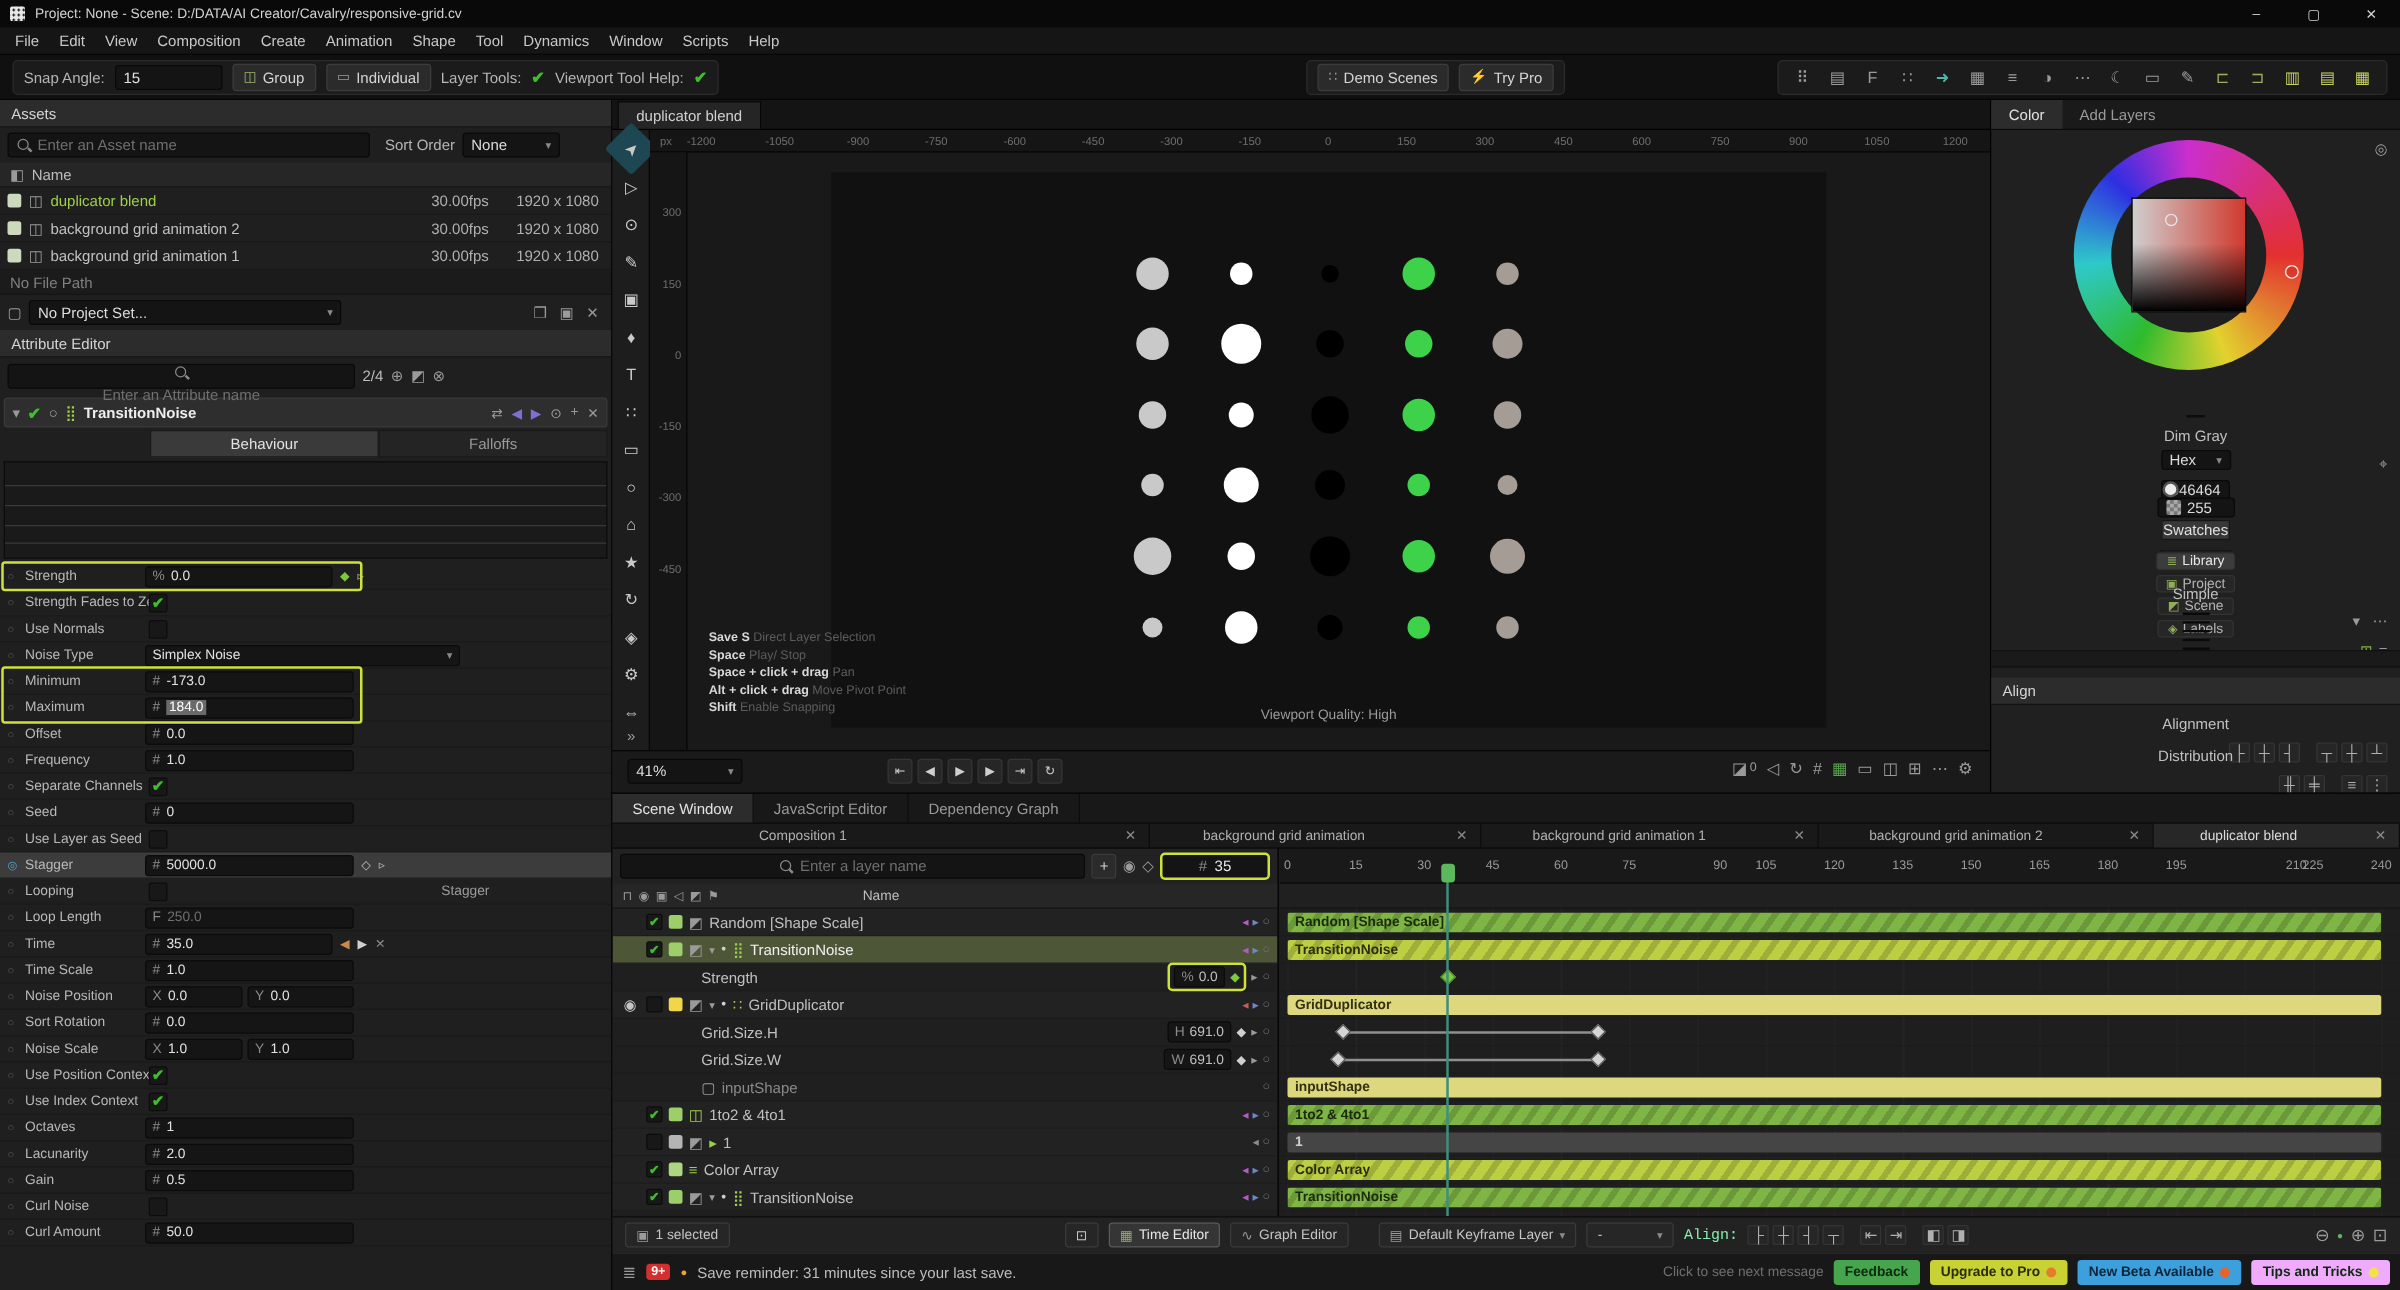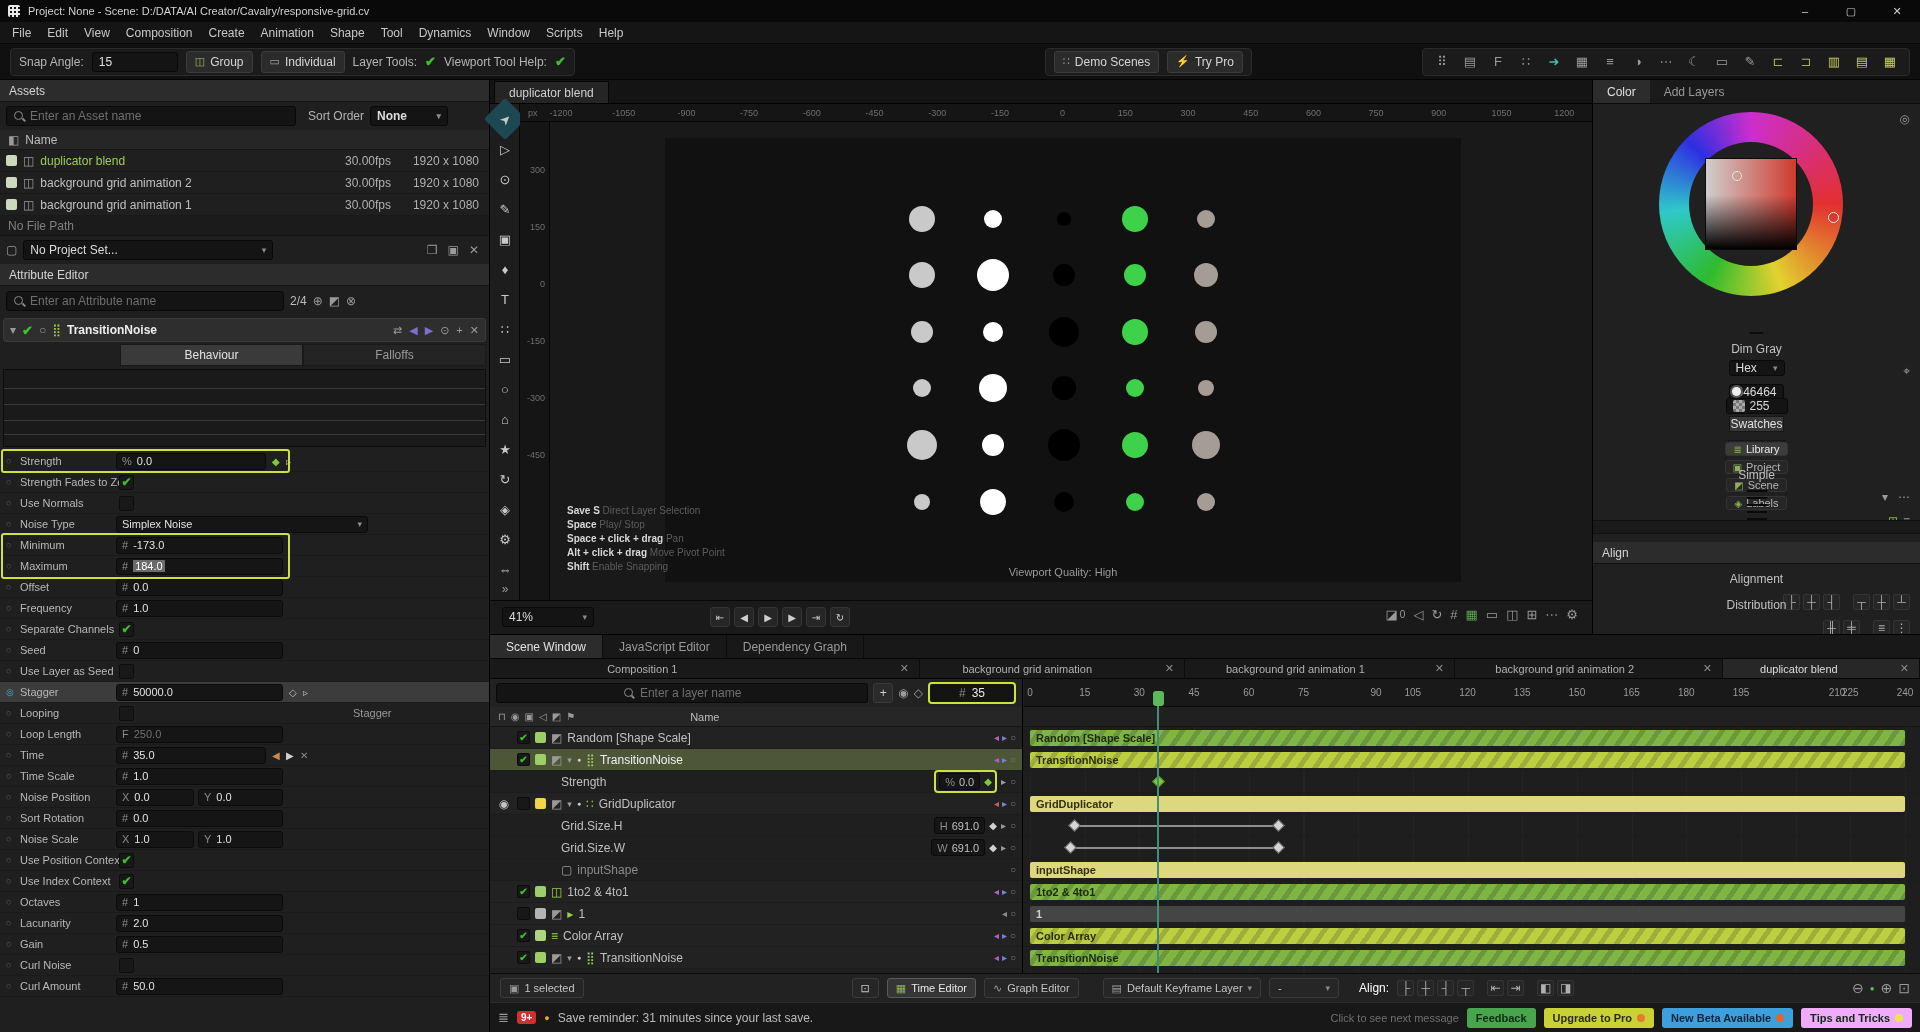--- a/index.html
+++ b/index.html
@@ -241,21 +241,21 @@
 
   <div class="abs left-panel">
     <div id="assetsPanel">
         <div class="p-header">Assets</div>
         <div class="search-row">
           <div class="field" style="width: 290px;">
             <span class="mag"></span>
             <span class="placeholder">Enter an Asset name</span>
           </div>
           <div class="tb-label" style="margin-left: 6px;">Sort Order</div>
-          <div class="field" style="width: 78px; font-weight: bold;">
+          <div class="field" style="width: 78px;">
             <span>None</span>
             <span class="dd-arrow">▾</span>
           </div>
         </div>
         <div class="asset-head-row">
           <span class="icon">◧</span>
           <span>Name</span>
         </div>
         <div class="asset-row">
           <span class="asset-swatch"></span>
@@ -288,21 +288,21 @@
           <div style="margin-left: auto; display: flex; gap: 10px; padding-right: 4px;">
             <span class="icon">❒</span>
             <span class="icon">▣</span>
             <span class="icon">✕</span>
           </div>
         </div>
       </div>
     <div id="attrPanel">
         <div class="p-header">Attribute Editor</div>
         <div class="attr-search">
-          <div class="field" style="width: 278px;">
+          <div class="field" style="width: 278px; flex-direction: column;">
             <span class="mag"></span>
             <span class="placeholder">Enter an Attribute name</span>
           </div>
           <span style="color: rgb(189, 189, 189);">2/4</span>
           <span class="icon">⊕</span>
           <span class="icon">◩</span>
           <span class="icon">⊗</span>
         </div>
         <div class="node-header">
           <span class="icon">▾</span>
@@ -1071,21 +1071,21 @@
         </div>
         <div class="foot-box" style="margin-left: 16px;">
           <span class="mini-ic">▤</span>
           <span>Default Keyframe Layer</span>
           <span class="dd-arrow">▾</span>
         </div>
         <div class="foot-box" style="width: 70px;">
           <span>-</span>
           <span class="dd-arrow">▾</span>
         </div>
-        <span style="color: #ffffff; margin-left: 12px;">Align:</span>
+        <span style="color: #86efac; margin-left: 0; font-family: Liberation Mono, monospace;">Align:</span>
         <div style="display: flex; gap: 3px;">
           <div class="al-icon">├</div>
           <div class="al-icon">┼</div>
           <div class="al-icon">┤</div>
           <div class="al-icon">┬</div>
           <div class="al-icon" style="margin-left: 10px;">⇤</div>
           <div class="al-icon">⇥</div>
           <div class="al-icon" style="margin-left: 10px;">◧</div>
           <div class="al-icon">◨</div>
         </div>

